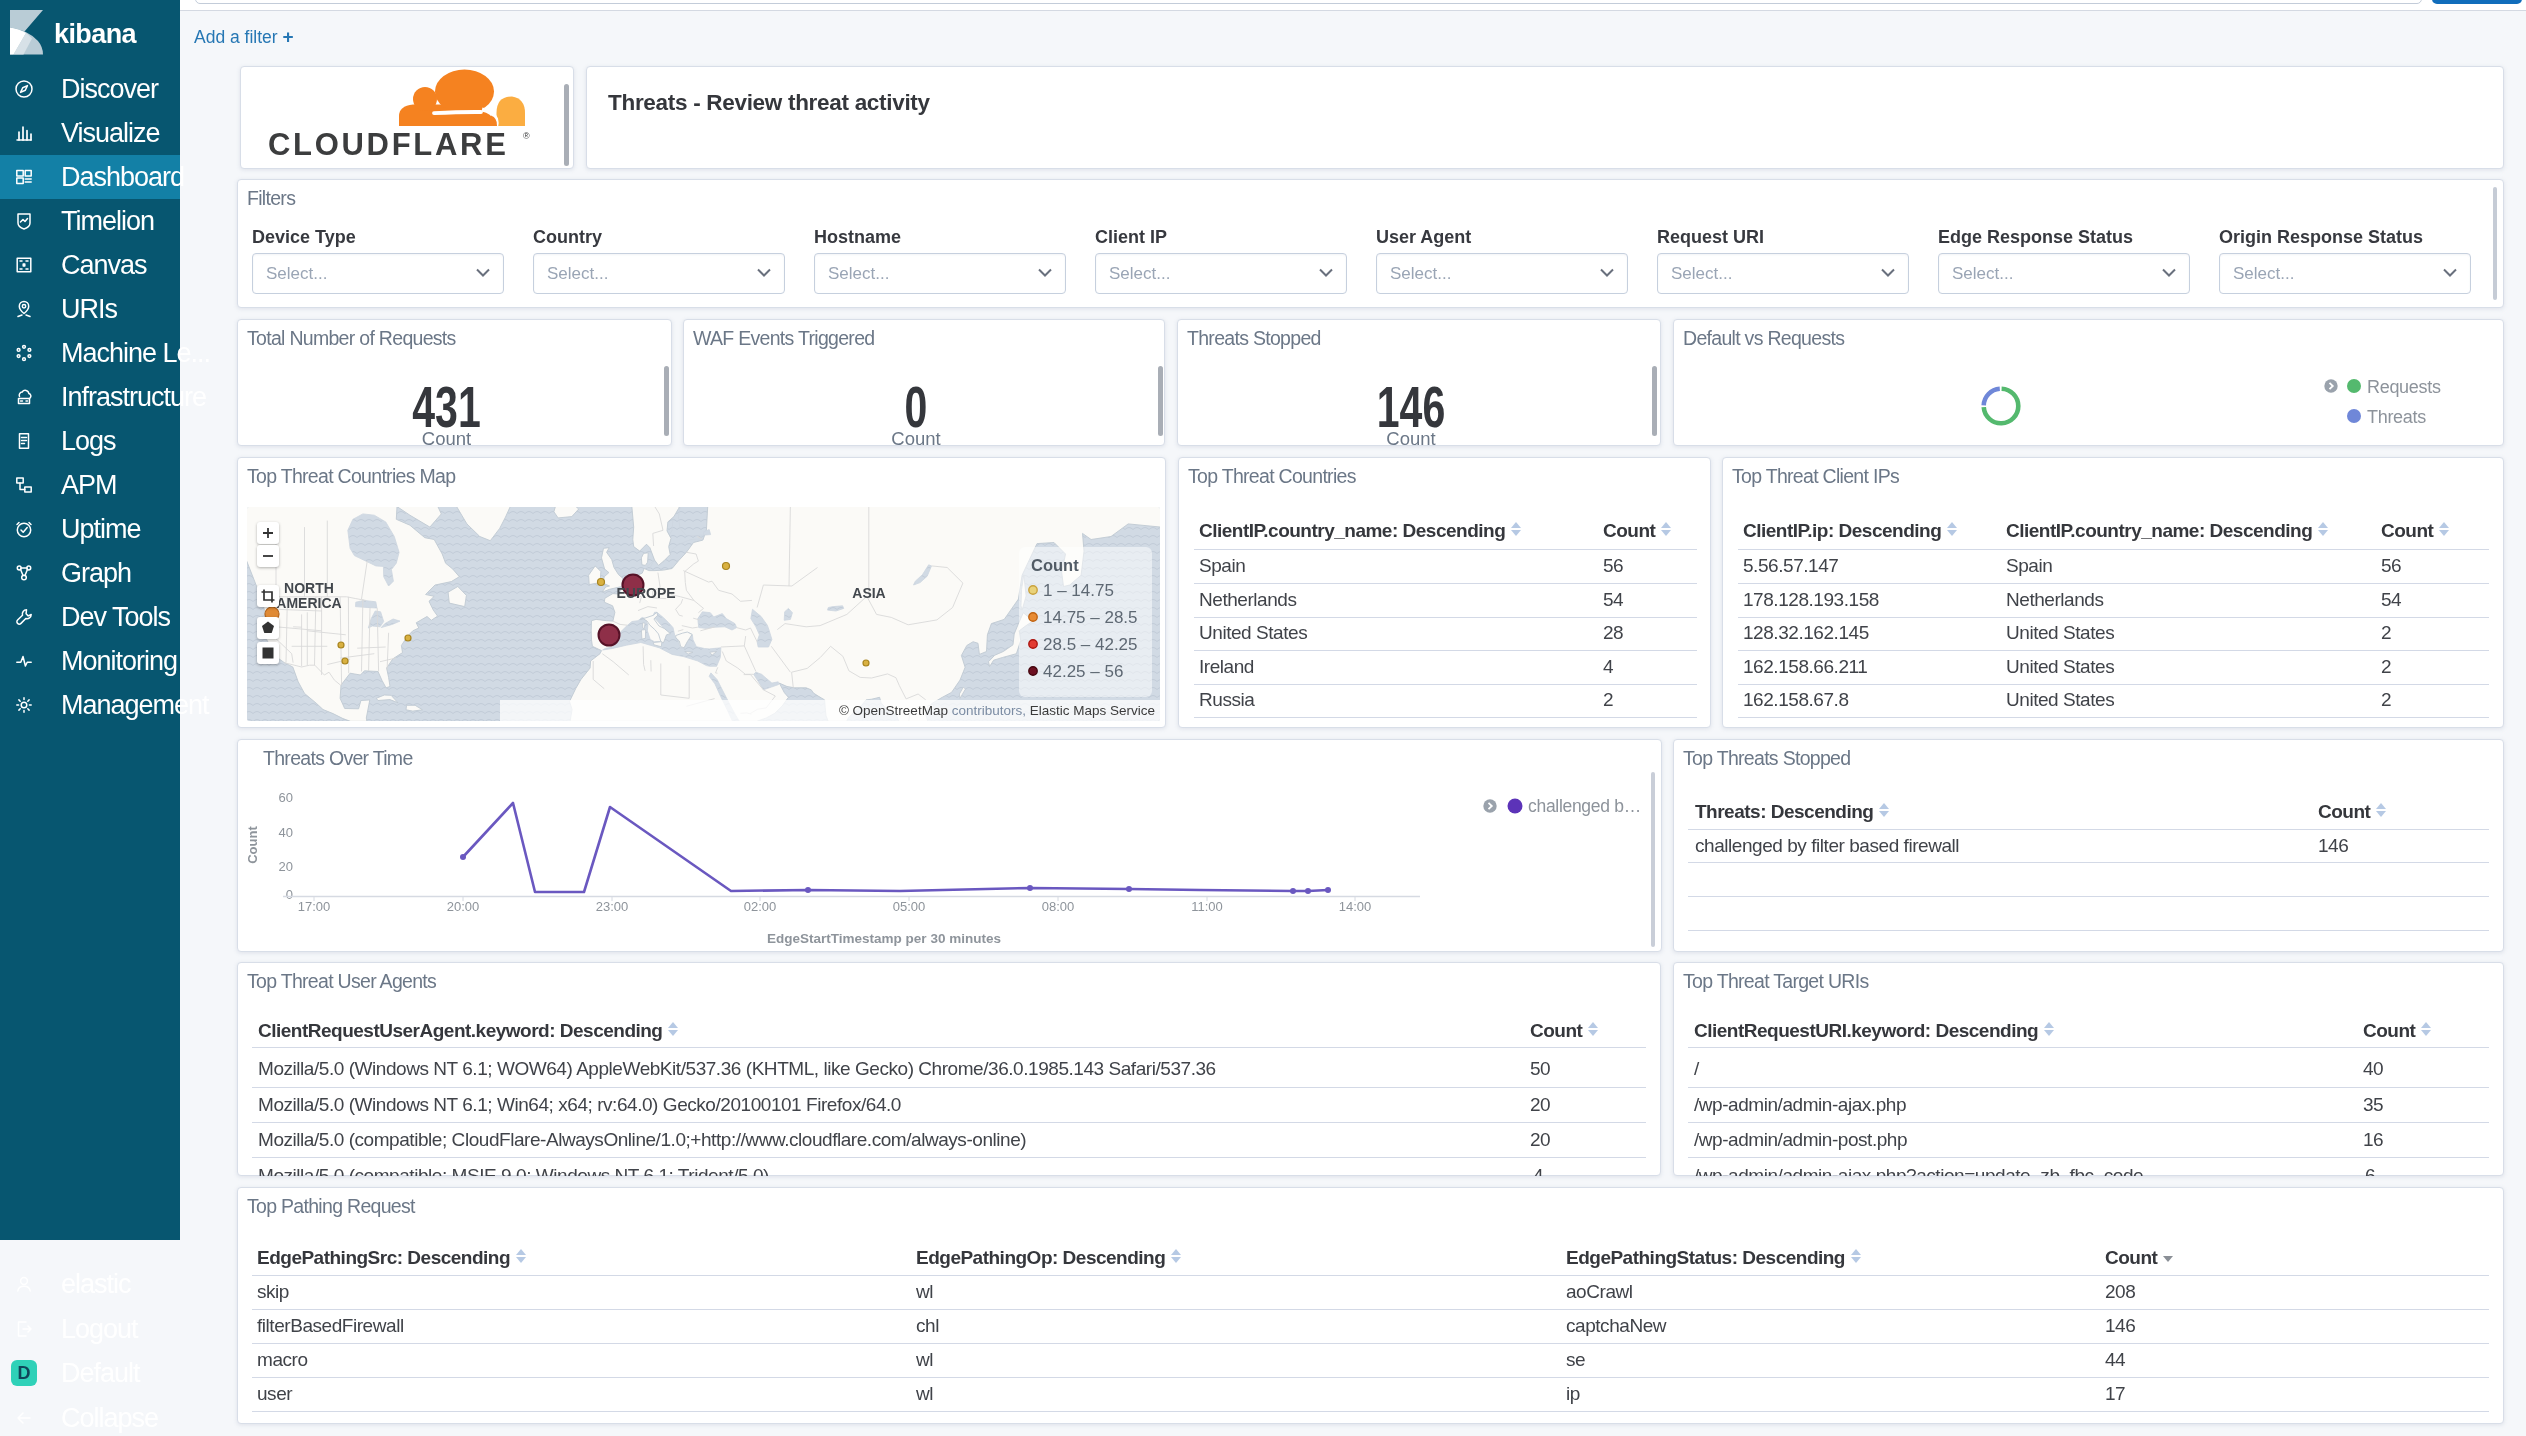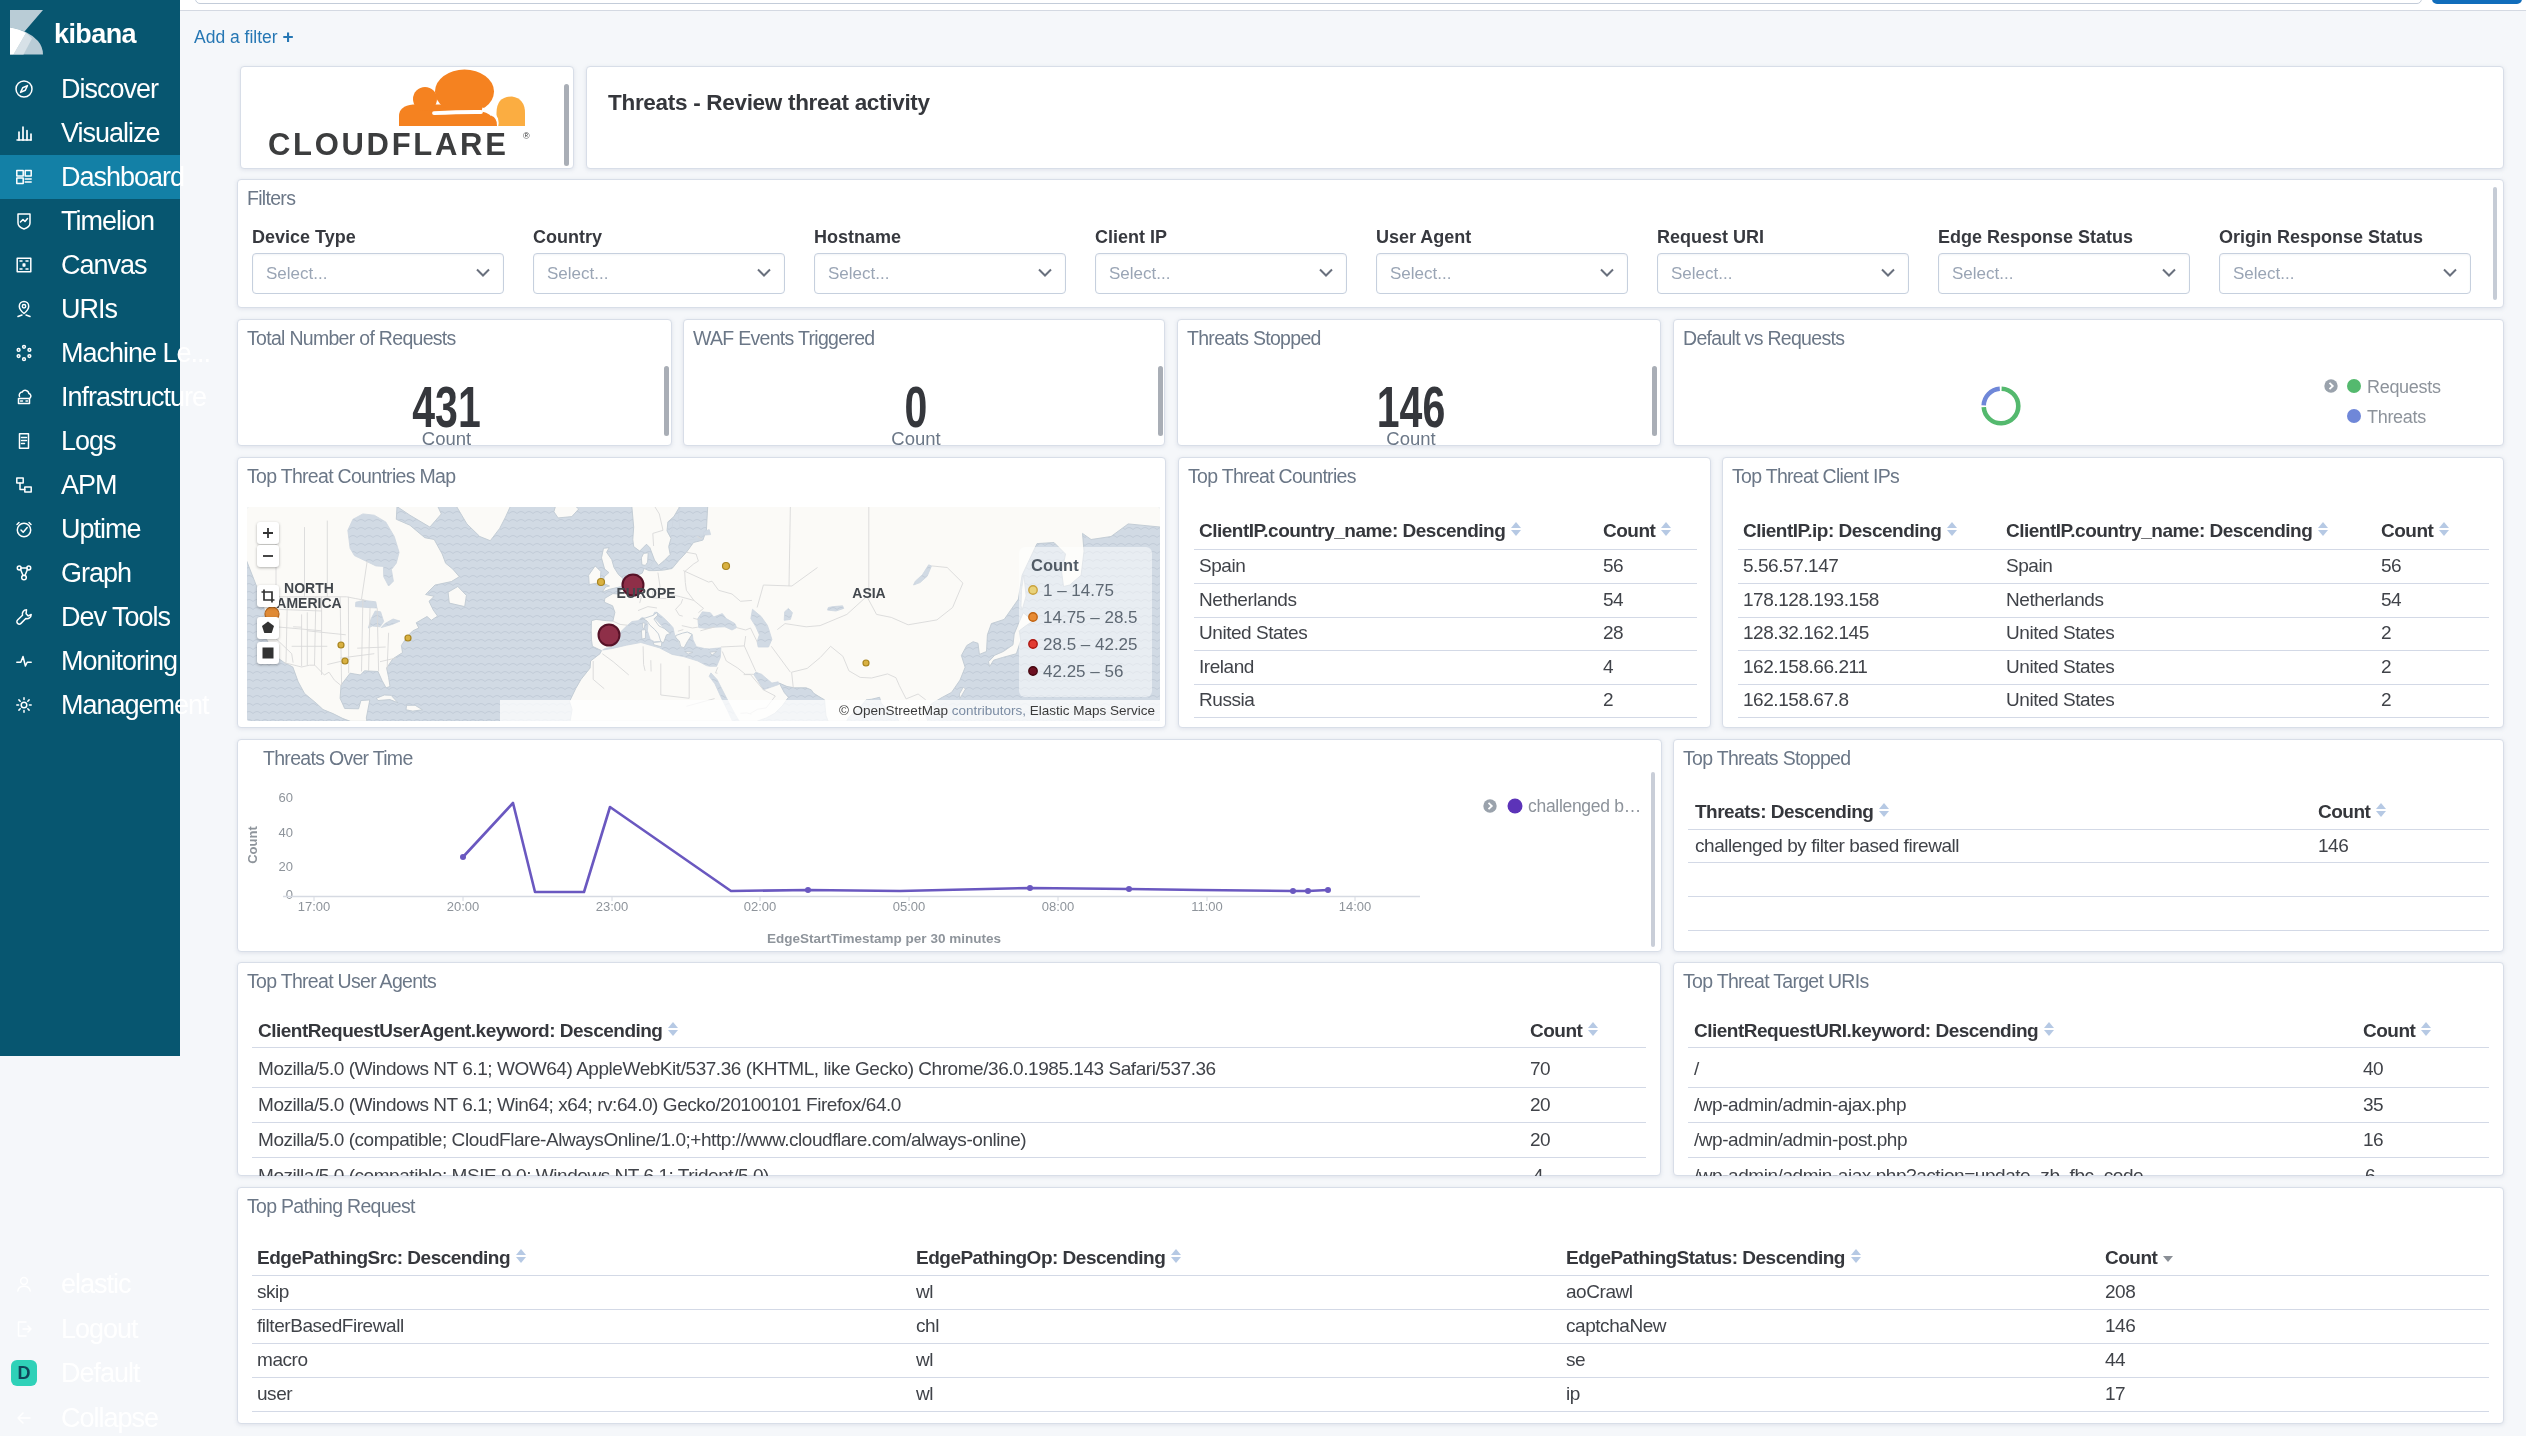--- a/index.html
+++ b/index.html
@@ -1,16 +1,16 @@
 <!DOCTYPE html>
 <html><head><meta charset="utf-8"><style>
 *{margin:0;padding:0;box-sizing:border-box}
 html,body{width:2526px;height:1436px;overflow:hidden;font-family:"Liberation Sans",sans-serif;background:#f5f7fa}
 .abs{position:absolute}
-#sidebar{position:absolute;left:0;top:0;width:180px;height:1056px;background:#075670}
+#sidebar{position:absolute;left:0;top:0;width:180px;height:1240px;background:#075670}
 .ni{position:absolute;left:0;width:180px;height:44px;color:#fff}
 .ni svg{position:absolute;left:14px;top:12px}
 .ni span{position:absolute;left:61px;top:0;line-height:44px;font-size:27px;letter-spacing:-1px;white-space:nowrap}
 .ni.sel{background:#1380a6}
 .panel{position:absolute;background:#fff;border:1px solid #d8dee8;border-radius:4px;box-shadow:0 1px 4px rgba(120,135,160,.18)}
 .pt{position:absolute;font-size:19.5px;letter-spacing:-.7px;color:#6b7787;white-space:nowrap}
 .hline{position:absolute;height:1px;background:#d3d9e6}
 .th{position:absolute;font-size:19px;letter-spacing:-.5px;font-weight:bold;color:#35373c;white-space:nowrap}
 .td{position:absolute;font-size:19px;letter-spacing:-.45px;color:#404349;white-space:nowrap}
 .sort{display:inline-block;margin-left:6px;vertical-align:1px}
@@ -555,21 +555,21 @@
 <div class="td" style="left:2318px;top:902px"></div>
 <div class="panel" style="left:237px;top:962px;width:1424px;height:214px"></div>
 <div class="pt" style="left:247px;top:970px">Top Threat User Agents</div>
 <div class="th" style="left:258px;top:1020px">ClientRequestUserAgent.keyword: Descending<span class="sort"><i class="up"></i><i class="dn"></i></span></div>
 <div class="th" style="left:1530px;top:1020px">Count<span class="sort"><i class="up"></i><i class="dn"></i></span></div>
 <div class="hline" style="left:252px;top:1047px;width:1394px"></div>
 <div class="hline" style="left:252px;top:1087px;width:1394px"></div>
 <div class="hline" style="left:252px;top:1122px;width:1394px"></div>
 <div class="hline" style="left:252px;top:1157px;width:1394px"></div>
 <div class="td" style="left:258px;top:1058px">Mozilla/5.0 (Windows NT 6.1; WOW64) AppleWebKit/537.36 (KHTML, like Gecko) Chrome/36.0.1985.143 Safari/537.36</div>
-<div class="td" style="left:1530px;top:1058px">70</div>
+<div class="td" style="left:1530px;top:1058px">50</div>
 <div class="td" style="left:258px;top:1093.5px">Mozilla/5.0 (Windows NT 6.1; Win64; x64; rv:64.0) Gecko/20100101 Firefox/64.0</div>
 <div class="td" style="left:1530px;top:1093.5px">20</div>
 <div class="td" style="left:258px;top:1128.5px">Mozilla/5.0 (compatible; CloudFlare-AlwaysOnline/1.0;+http://www.cloudflare.com/always-online)</div>
 <div class="td" style="left:1530px;top:1128.5px">20</div>
 <div style="position:absolute;left:237px;top:1163px;width:1420px;height:13px;overflow:hidden">
     <div class="td" style="left:21px;top:2px">Mozilla/5.0 (compatible; MSIE 9.0; Windows NT 6.1; Trident/5.0)</div>
     <div class="td" style="left:1296px;top:2px">4</div>
   </div>
 <div class="panel" style="left:1673px;top:962px;width:831px;height:214px"></div>
 <div class="pt" style="left:1683px;top:970px">Top Threat Target URIs</div>

